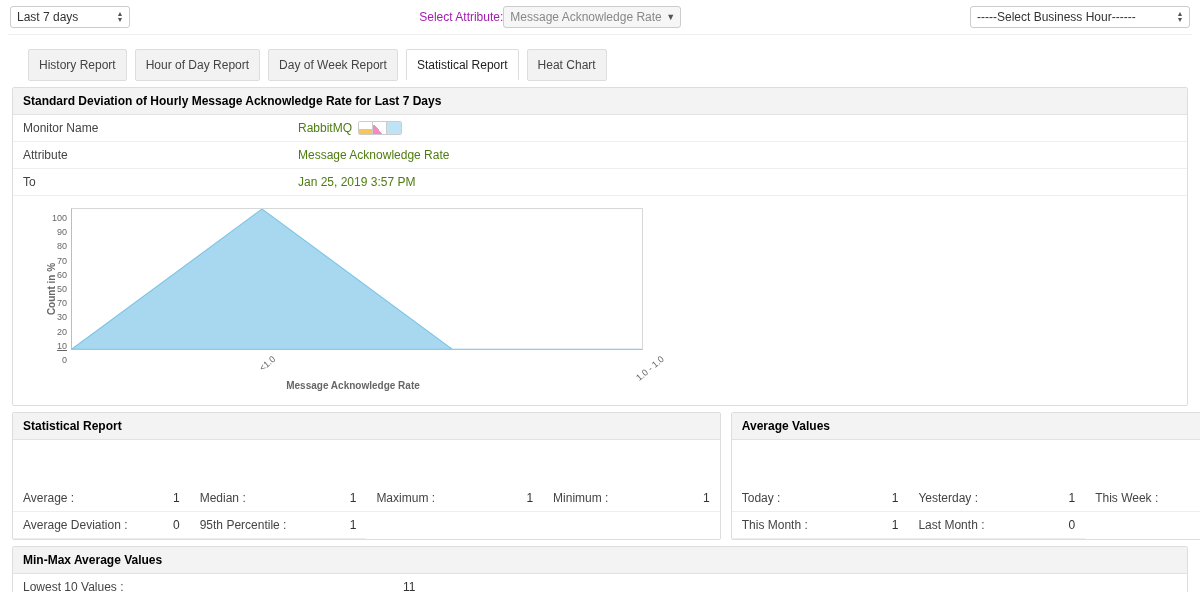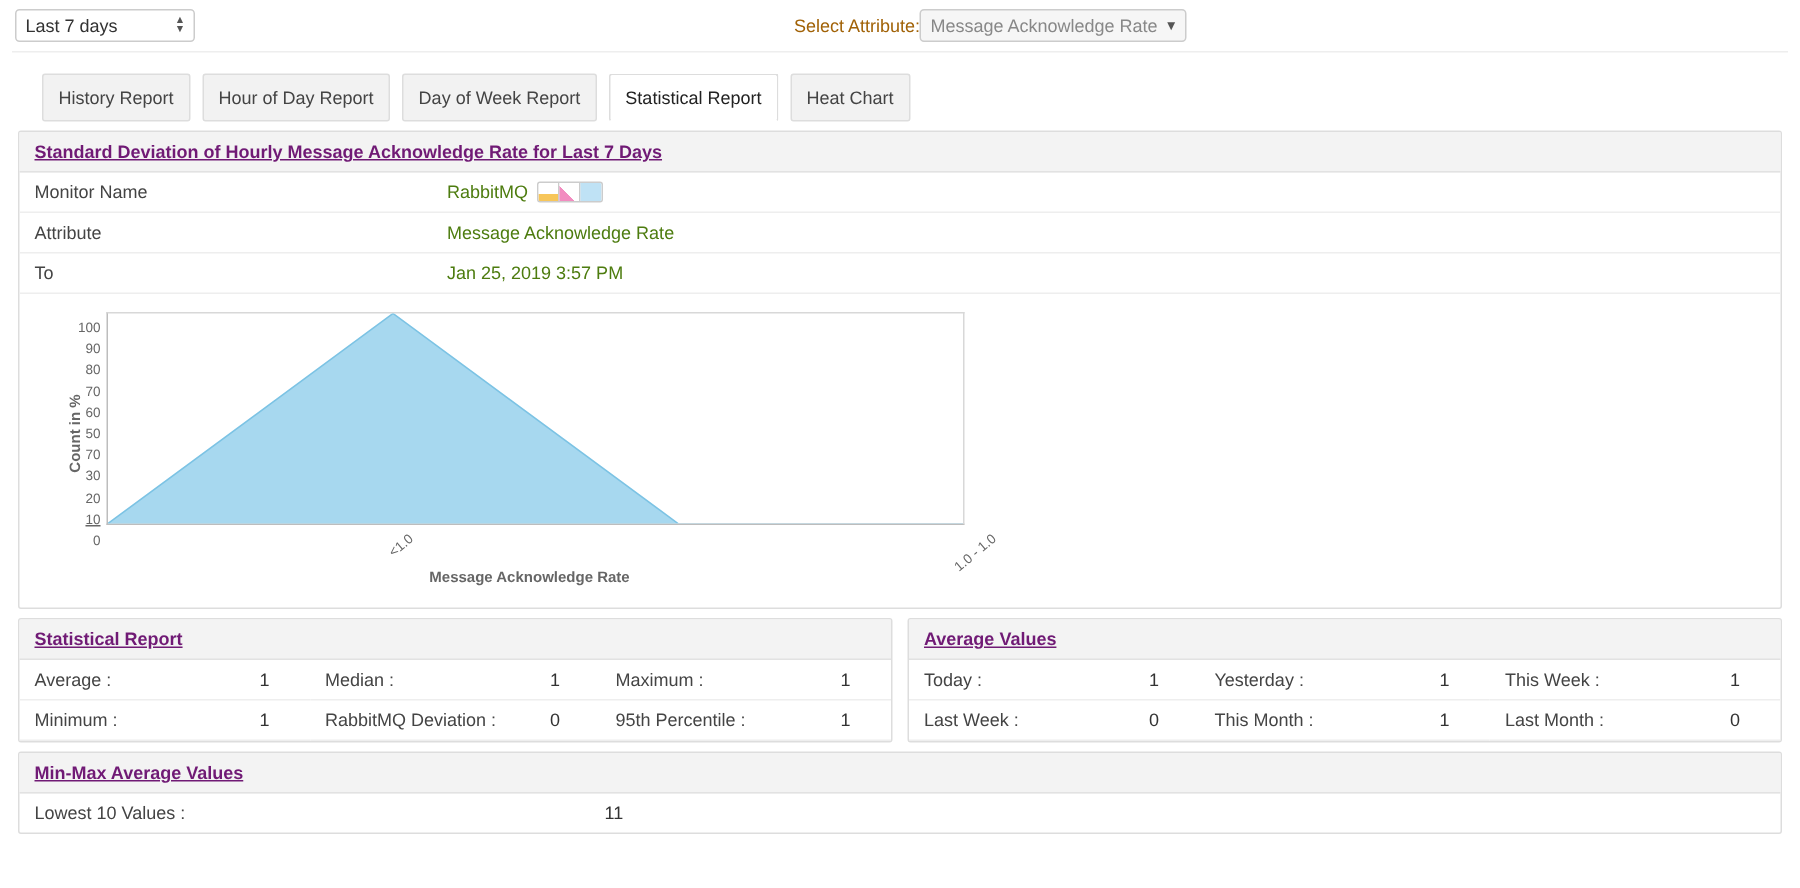--- a/index.html
+++ b/index.html
@@ -43,21 +43,21 @@
     font-size: 9px; color: #555;
   }
   .select-box .dbl-caret {
     position: absolute;
     right: 3px;
     top: 1px; bottom: 1px;
     width: 12px;
     display: flex; flex-direction: column; justify-content: center; line-height: 6px;
     font-size: 7px; color: #555; text-align: center;
   }
-  .label-inline { color: #a16207; }
+  .label-inline { color: #a21caf; }
 
   
   .tabs-row {
     display: flex;
     align-items: flex-end;
     gap: 8px;
     margin-top: 6px;
     padding: 8px 20px 0 20px;
   }
   .tab {
@@ -81,23 +81,22 @@
   .panel {
     border: 1px solid #ddd;
     border-radius: 2px;
     margin: 6px 4px;
   }
   .panel-hdr {
     background: #f3f3f3;
     border-bottom: 1px solid #e2e2e2;
     padding: 6px 10px;
     font-weight: 600;
-    color: #701a75;
-    font-size: 12px;
-    text-decoration: underline;
+    color: #000000;
+    font-size: 12px;
   }
 
   
   .info-row {
     display: flex;
     padding: 6px 10px;
     border-bottom: 1px solid #eee;
     font-size: 12px;
   }
   .info-row:last-child { border-bottom: none; }
@@ -175,21 +174,22 @@
 
   
   .two-col {
     display: flex;
     gap: 10px;
     margin: 6px 4px;
   }
   .two-col .panel { margin: 0; flex: 1; }
   .stat-grid {
     display: grid;
-    grid-template-columns: 1fr 1fr 1fr;
+    grid-template-columns: 1fr 1fr 1fr 1fr;
+    margin-top: 45px;
   }
   .stat-cell {
     display: flex;
     padding: 6px 10px;
     border-bottom: 1px solid #eee;
     font-size: 12px;
   }
   .stat-cell .k { width: 150px; color: #444; }
   .stat-cell .v { color: #333; }
   .single-col .stat-cell { border-bottom: 1px solid #eee; }
@@ -204,20 +204,24 @@
     <span>Last 7 days</span>
     <span class="dbl-caret">▲<br>▼</span>
   </div>
   <div class="spacer"></div>
   <span class="label-inline">Select Attribute:</span>
   <div class="select-box muted" style="min-width:170px">
     <span>Message Acknowledge Rate</span>
     <span class="caret">▼</span>
   </div>
   <div class="spacer"></div>
+  <div class="select-box" style="min-width:220px">
+    <span>-----Select Business Hour------</span>
+    <span class="dbl-caret">▲<br>▼</span>
+  </div>
 </div>
 
 <div class="tabs-row">
   <div class="tab">History Report</div>
   <div class="tab">Hour of Day Report</div>
   <div class="tab">Day of Week Report</div>
   <div class="tab active">Statistical Report</div>
   <div class="tab">Heat Chart</div>
 </div>
 
@@ -289,21 +293,21 @@
         </div>
       <div class="stat-cell">
           <div class="k">Maximum :</div>
           <div class="v">1</div>
         </div>
       <div class="stat-cell">
           <div class="k">Minimum :</div>
           <div class="v">1</div>
         </div>
       <div class="stat-cell">
-          <div class="k">RabbitMQ Deviation :</div>
+          <div class="k">Average Deviation :</div>
           <div class="v">0</div>
         </div>
       <div class="stat-cell">
           <div class="k">95th Percentile :</div>
           <div class="v">1</div>
         </div>
     </div>
   </div>
 
   <div class="panel">

